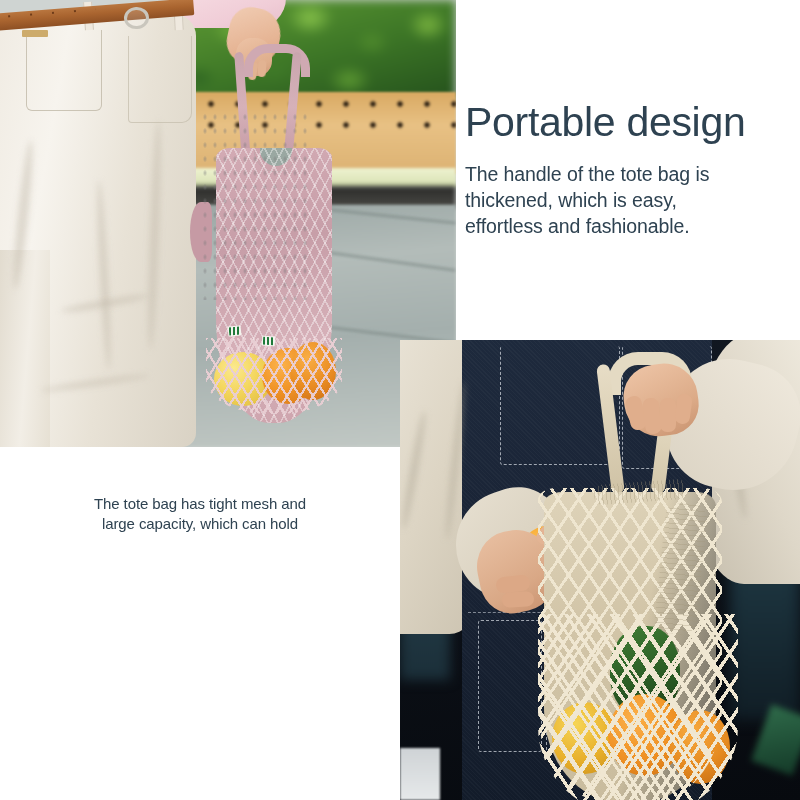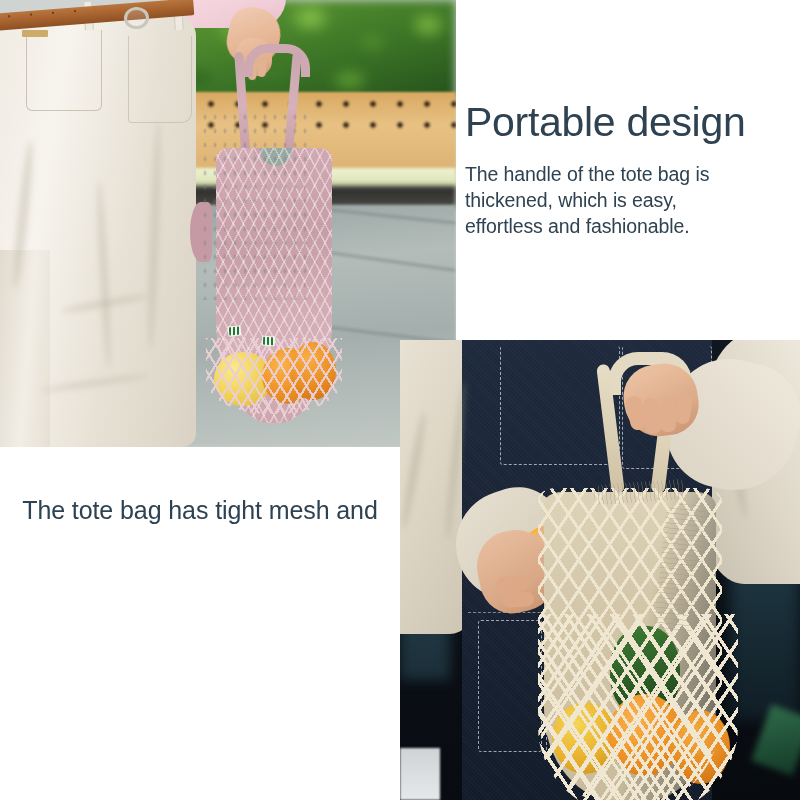--- a/index.html
+++ b/index.html
@@ -360,21 +360,21 @@
   .txt-tr .body{
     margin-top:18px;font-size:19.5px;line-height:1.33;font-weight:400;
     color:#2e4251;letter-spacing:-.1px;
   }
   .txt-bl{position:absolute;left:0px;top:470px;width:400px;text-align:center;}
   .txt-bl .head{
     font-size:40px;line-height:1.12;font-weight:400;color:#2e4251;
     letter-spacing:-.3px;
   }
   .txt-bl .body{
-    margin-top:24px;font-size:25px;line-height:1.34;font-weight:400;
+    margin-top:24px;font-size:15px;line-height:1.34;font-weight:400;
     color:#2e4251;letter-spacing:-.1px;
   }
   .nb{display:block;}
 </style>
 </head>
 <body>
 
 <div id="canvas">
 
   <div class="photo1">
@@ -437,20 +437,21 @@
     <div class="body">
       <span class="nb">The handle of the tote bag is</span>
       <span class="nb">thickened, which is easy,</span>
       <span class="nb">effortless and fashionable.</span>
     </div>
   </div>
 
   <div class="txt-bl">
     <div class="body">
       <span class="nb">The tote bag has tight mesh and</span>
+      <span class="nb">large capacity, which can hold</span>
     </div>
   </div>
 
   <div class="photo2">
     <div class="p2-bg"></div>
     <div class="p2-bgblue"></div>
     <div class="p2-bgblue2"></div>
     <div class="p2-green"></div>
     <div class="p2-counter"></div>
 

